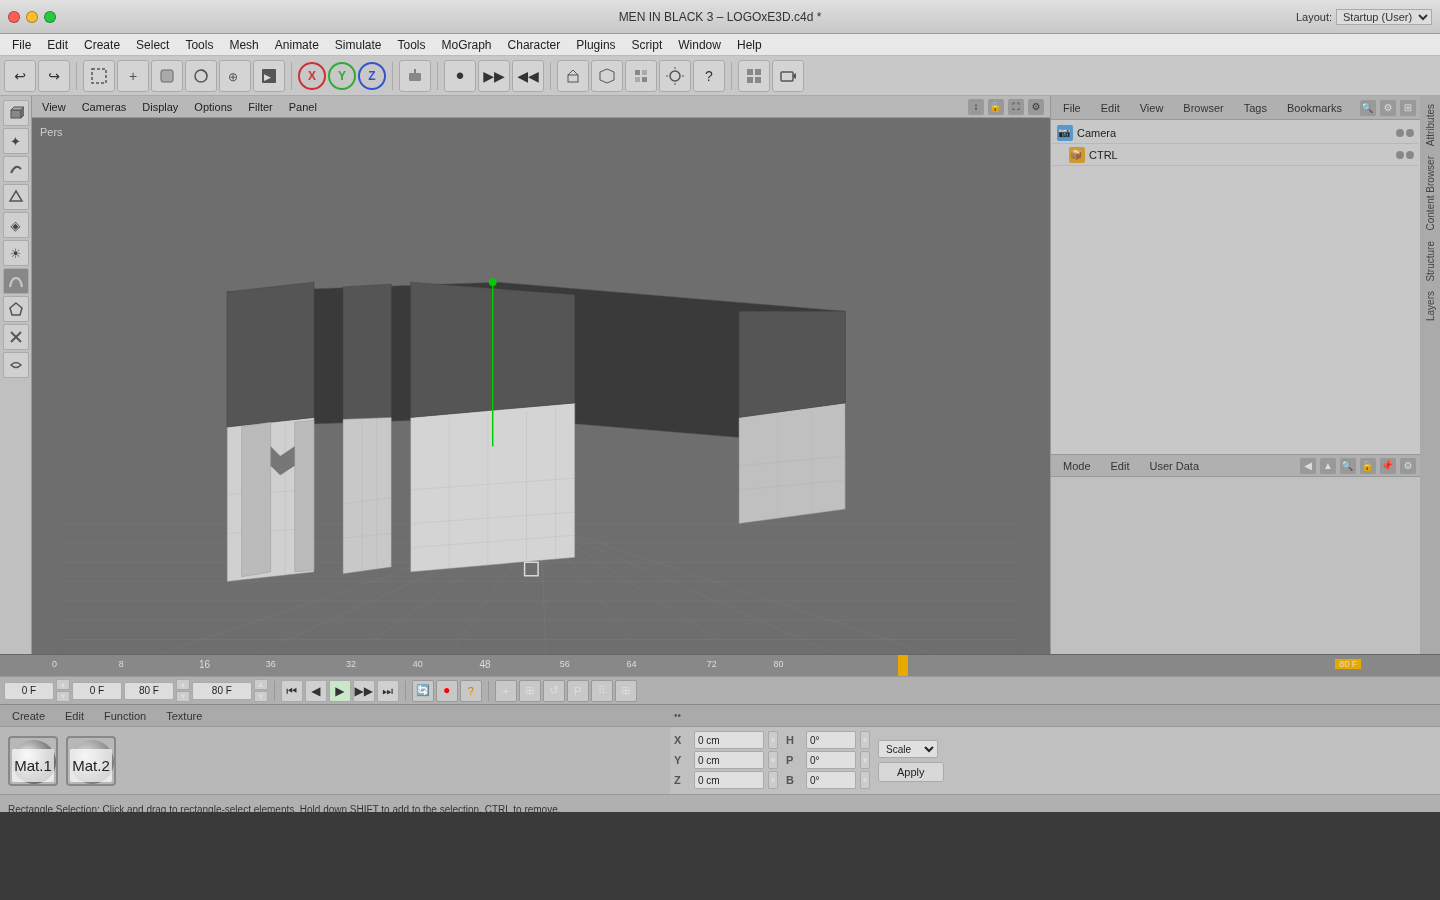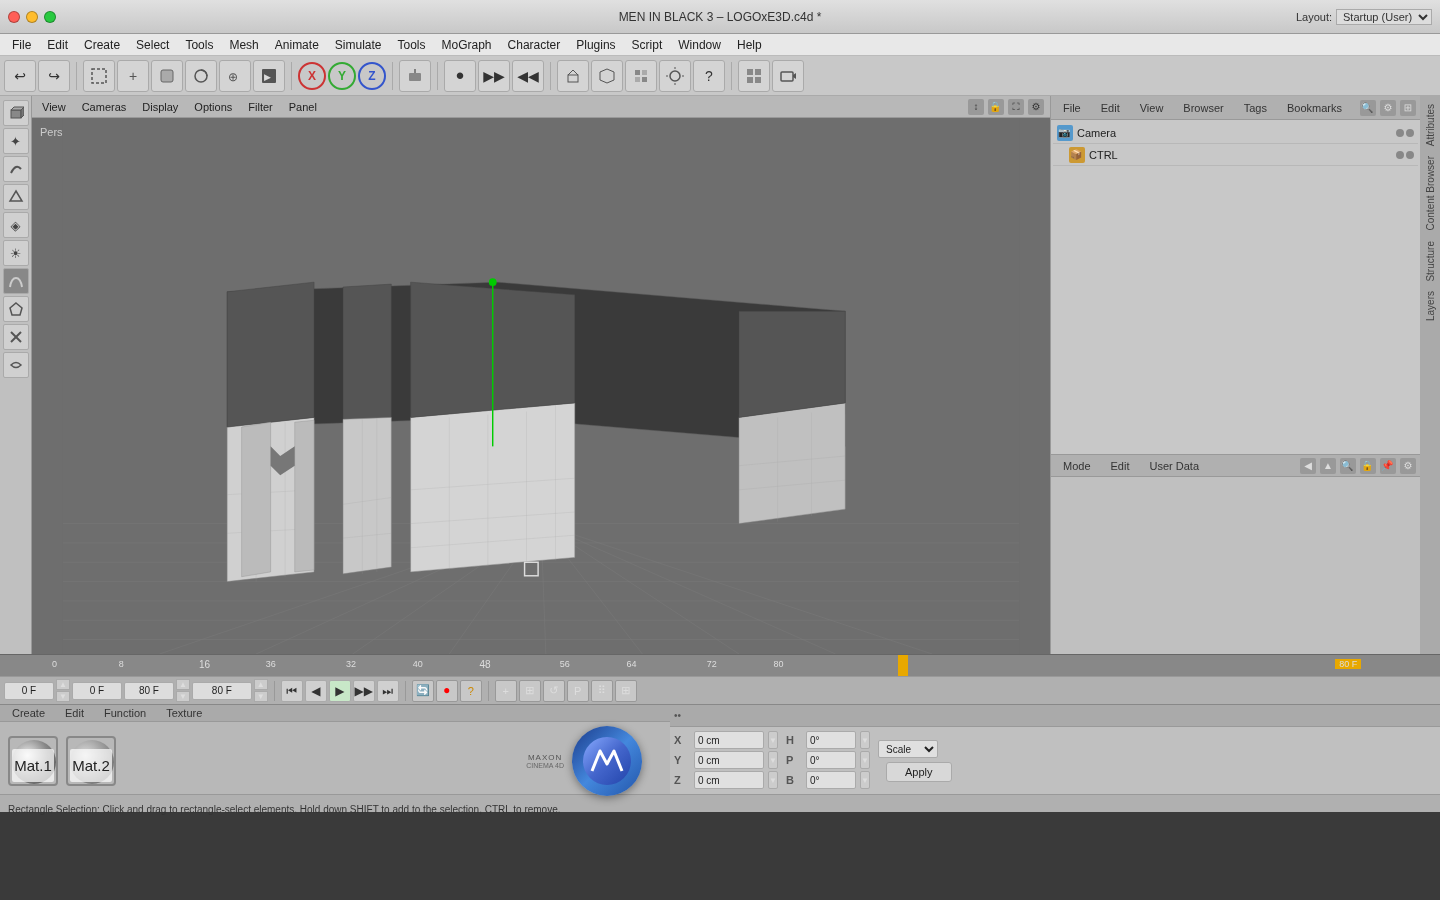--- a/index.html
+++ b/index.html
@@ -499,21 +499,20 @@
       color: #222;
     }
     #apply-btn {
       padding: 3px 18px;
       background: #d8d8d8;
       border: 1px solid #aaa;
       border-radius: 3px;
       font-size: 11px;
       color: #222;
       cursor: pointer;
-      margin-left: 8px;
       align-self: flex-end;
       margin-bottom: 4px;
     }
 
     
     #status-bar {
       height: 18px;
       background: #b0b0b0;
       border-top: 1px solid #999;
       display: flex;
@@ -975,40 +974,20 @@
       <div class="mat-swatch">
         <div class="mat-sphere" style="background: radial-gradient(circle at 35% 35%, #eee, #888, #444);"></div>
         <span class="mat-swatch-label">Mat.1</span>
       </div>
 
       <div class="mat-swatch">
         <div class="mat-sphere" style="background: radial-gradient(circle at 35% 35%, #ddd, #999, #555);"></div>
         <span class="mat-swatch-label">Mat.2</span>
       </div>
 
-      <div style="position:relative;margin-left:auto;margin-right:20px;display:flex;align-items:center;">
-        <div style="display:flex;flex-direction:column;align-items:center;margin-right:8px;">
-          <span style="font-size:8px;color:#555;letter-spacing:1px;">MAXON</span>
-          <span style="font-size:7px;color:#666;">CINEMA 4D</span>
-        </div>
-
-        <div style="width:70px;height:70px;border-radius:50%;background:linear-gradient(135deg,#1a3a8a,#4488dd,#2255aa);display:flex;align-items:center;justify-content:center;font-size:28px;color:white;font-weight:bold;box-shadow:0 2px 8px rgba(0,0,0,0.4);">
-          <svg width="50" height="50" viewBox="0 0 50 50">
-            <defs>
-              <linearGradient id="logoGrad" x1="0%" y1="0%" x2="100%" y2="100%">
-                <stop offset="0%" style="stop-color:#88aaff"></stop>
-                <stop offset="50%" style="stop-color:#4466cc"></stop>
-                <stop offset="100%" style="stop-color:#2244aa"></stop>
-              </linearGradient>
-            </defs>
-            <circle cx="25" cy="25" r="24" fill="url(#logoGrad)"></circle>
-            <path d="M10 35 L18 15 L25 28 L32 15 L40 35" fill="none" stroke="white" stroke-width="3" stroke-linejoin="round"></path>
-          </svg>
-        </div>
-      </div>
     </div>
   </div>
 
   <div id="coords-panel">
     <div style="height:22px;background:#aaa;border-bottom:1px solid #999;display:flex;align-items:center;padding:0 4px;">
       <span style="font-size:10px;color:#555;">••</span>
     </div>
     <div id="coords-inner">
 
       <div class="coord-col">

